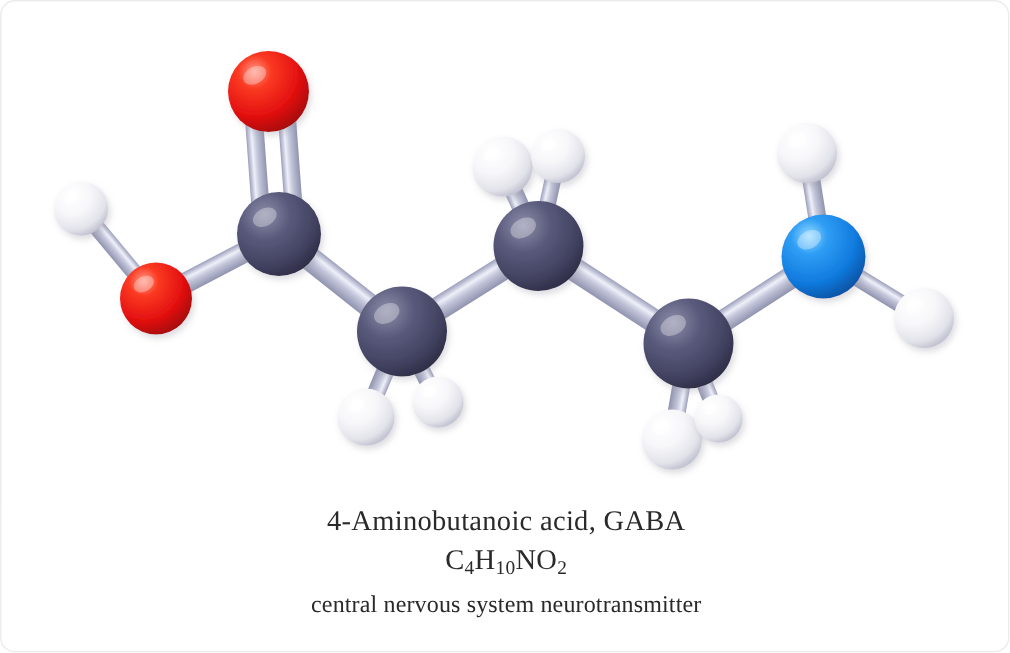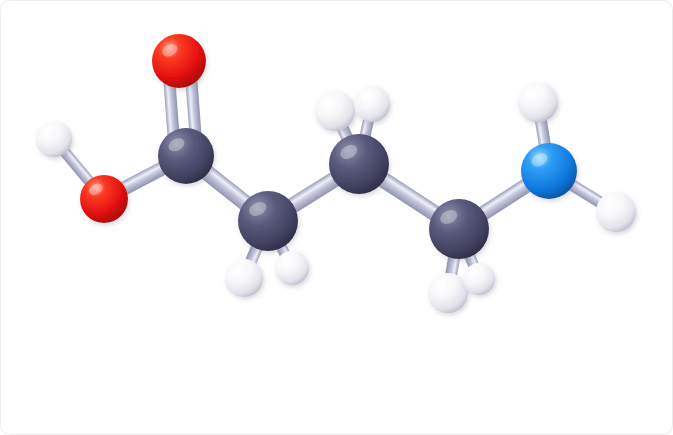--- a/index.html
+++ b/index.html
@@ -206,14 +206,19 @@
           <circle cx="537" cy="101" r="20" fill="url(#grad-H)" filter="url(#soft-shadow)"></circle>
           <ellipse cx="530.2" cy="93" rx="6" ry="4.2" fill="#ffffff" opacity="0.55" transform="rotate(-28 530.2 93)"></ellipse>
         </g>
         <g>
           <circle cx="615" cy="211" r="20" fill="url(#grad-H)" filter="url(#soft-shadow)"></circle>
           <ellipse cx="608.2" cy="203" rx="6" ry="4.2" fill="#ffffff" opacity="0.55" transform="rotate(-28 608.2 203)"></ellipse>
         </g>
       </g>
   </svg>
 
+  <div class="caption-block">
+    <div class="cap-line1">4-Aminobutanoic acid, GABA</div>
+    <div class="cap-line2"><span>C</span><sub>4</sub><span>H</span><sub>10</sub><span>NO</span><sub>2</sub></div>
+    <div class="cap-line3">central nervous system neurotransmitter</div>
+  </div>
 
 </div>
 
 </body></html>

